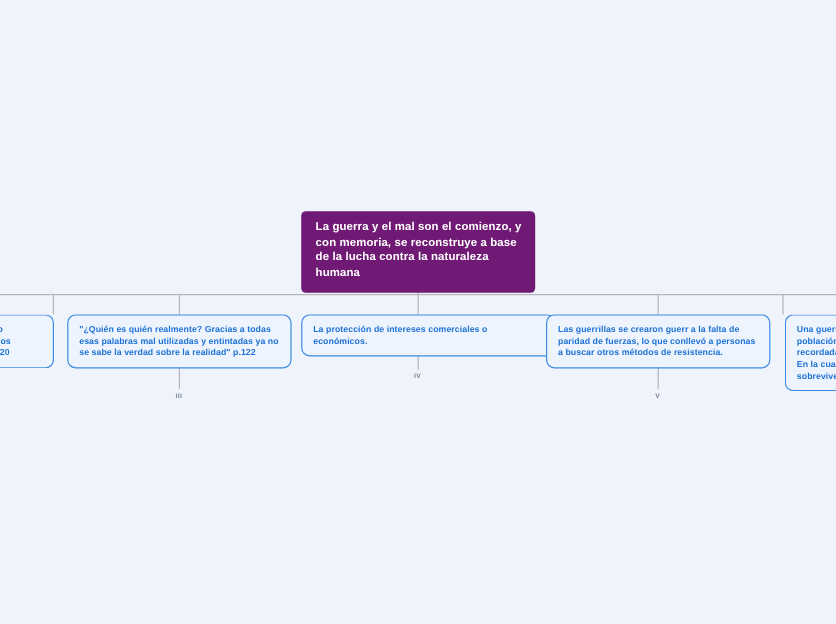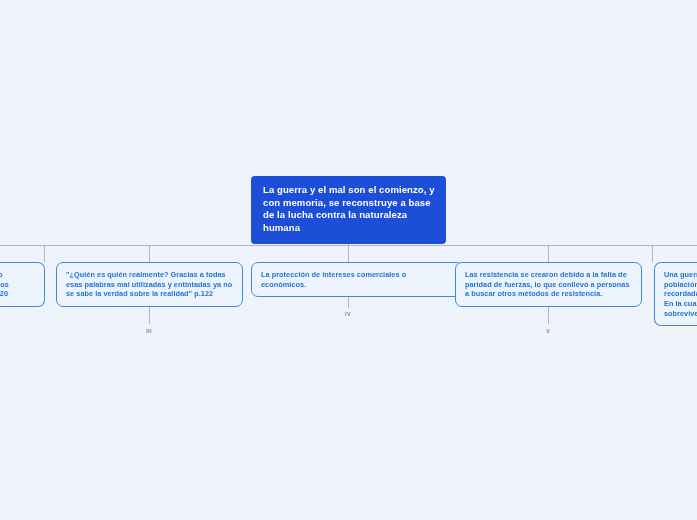--- a/index.html
+++ b/index.html
@@ -31,21 +31,21 @@
   .conn-h { height: 1px; }
   .conn-v { width: 1px; }
 
   
   .root-node {
     position: absolute;
     left: 251px;
     top: 176px;
     width: 195px;
     box-sizing: border-box;
-    background: #1d4ed8;
+    background: #701a75;
     color: #ffffff;
     border-radius: 4px;
     padding: 8px 11px 9px 12px;
     font-size: 9.5px;
     font-weight: bold;
     line-height: 1.33;
     letter-spacing: 0.1px;
   }
 
   
@@ -113,21 +113,21 @@
 
   <div class="child-node" style="left:56px; top:262px; width:187px;">
     <span class="txt">"¿Quién es quién realmente? Gracias a todas esas palabras mal utilizadas y entintadas ya no se sabe la verdad sobre la realidad" p.122</span>
   </div>
 
   <div class="child-node" style="left:251px; top:262px; width:212px;">
     <span class="txt">La protección de intereses comerciales o económicos.</span>
   </div>
 
   <div class="child-node" style="left:455px; top:262px; width:187px;">
-    <span class="txt">Las resistencia se crearon debido a la falta de paridad de fuerzas, lo que conllevó a personas a buscar otros métodos de resistencia.</span>
+    <span class="txt">Las guerrillas se crearon guerr a la falta de paridad de fuerzas, lo que conllevó a personas a buscar otros métodos de resistencia.</span>
   </div>
 
   <div class="child-node clip-right" style="left:654px; top:262px; width:75px;">
     <span class="txt">Una guerr
 población
 recordada
 En la cual
 sobrevive</span>
   </div>
 

